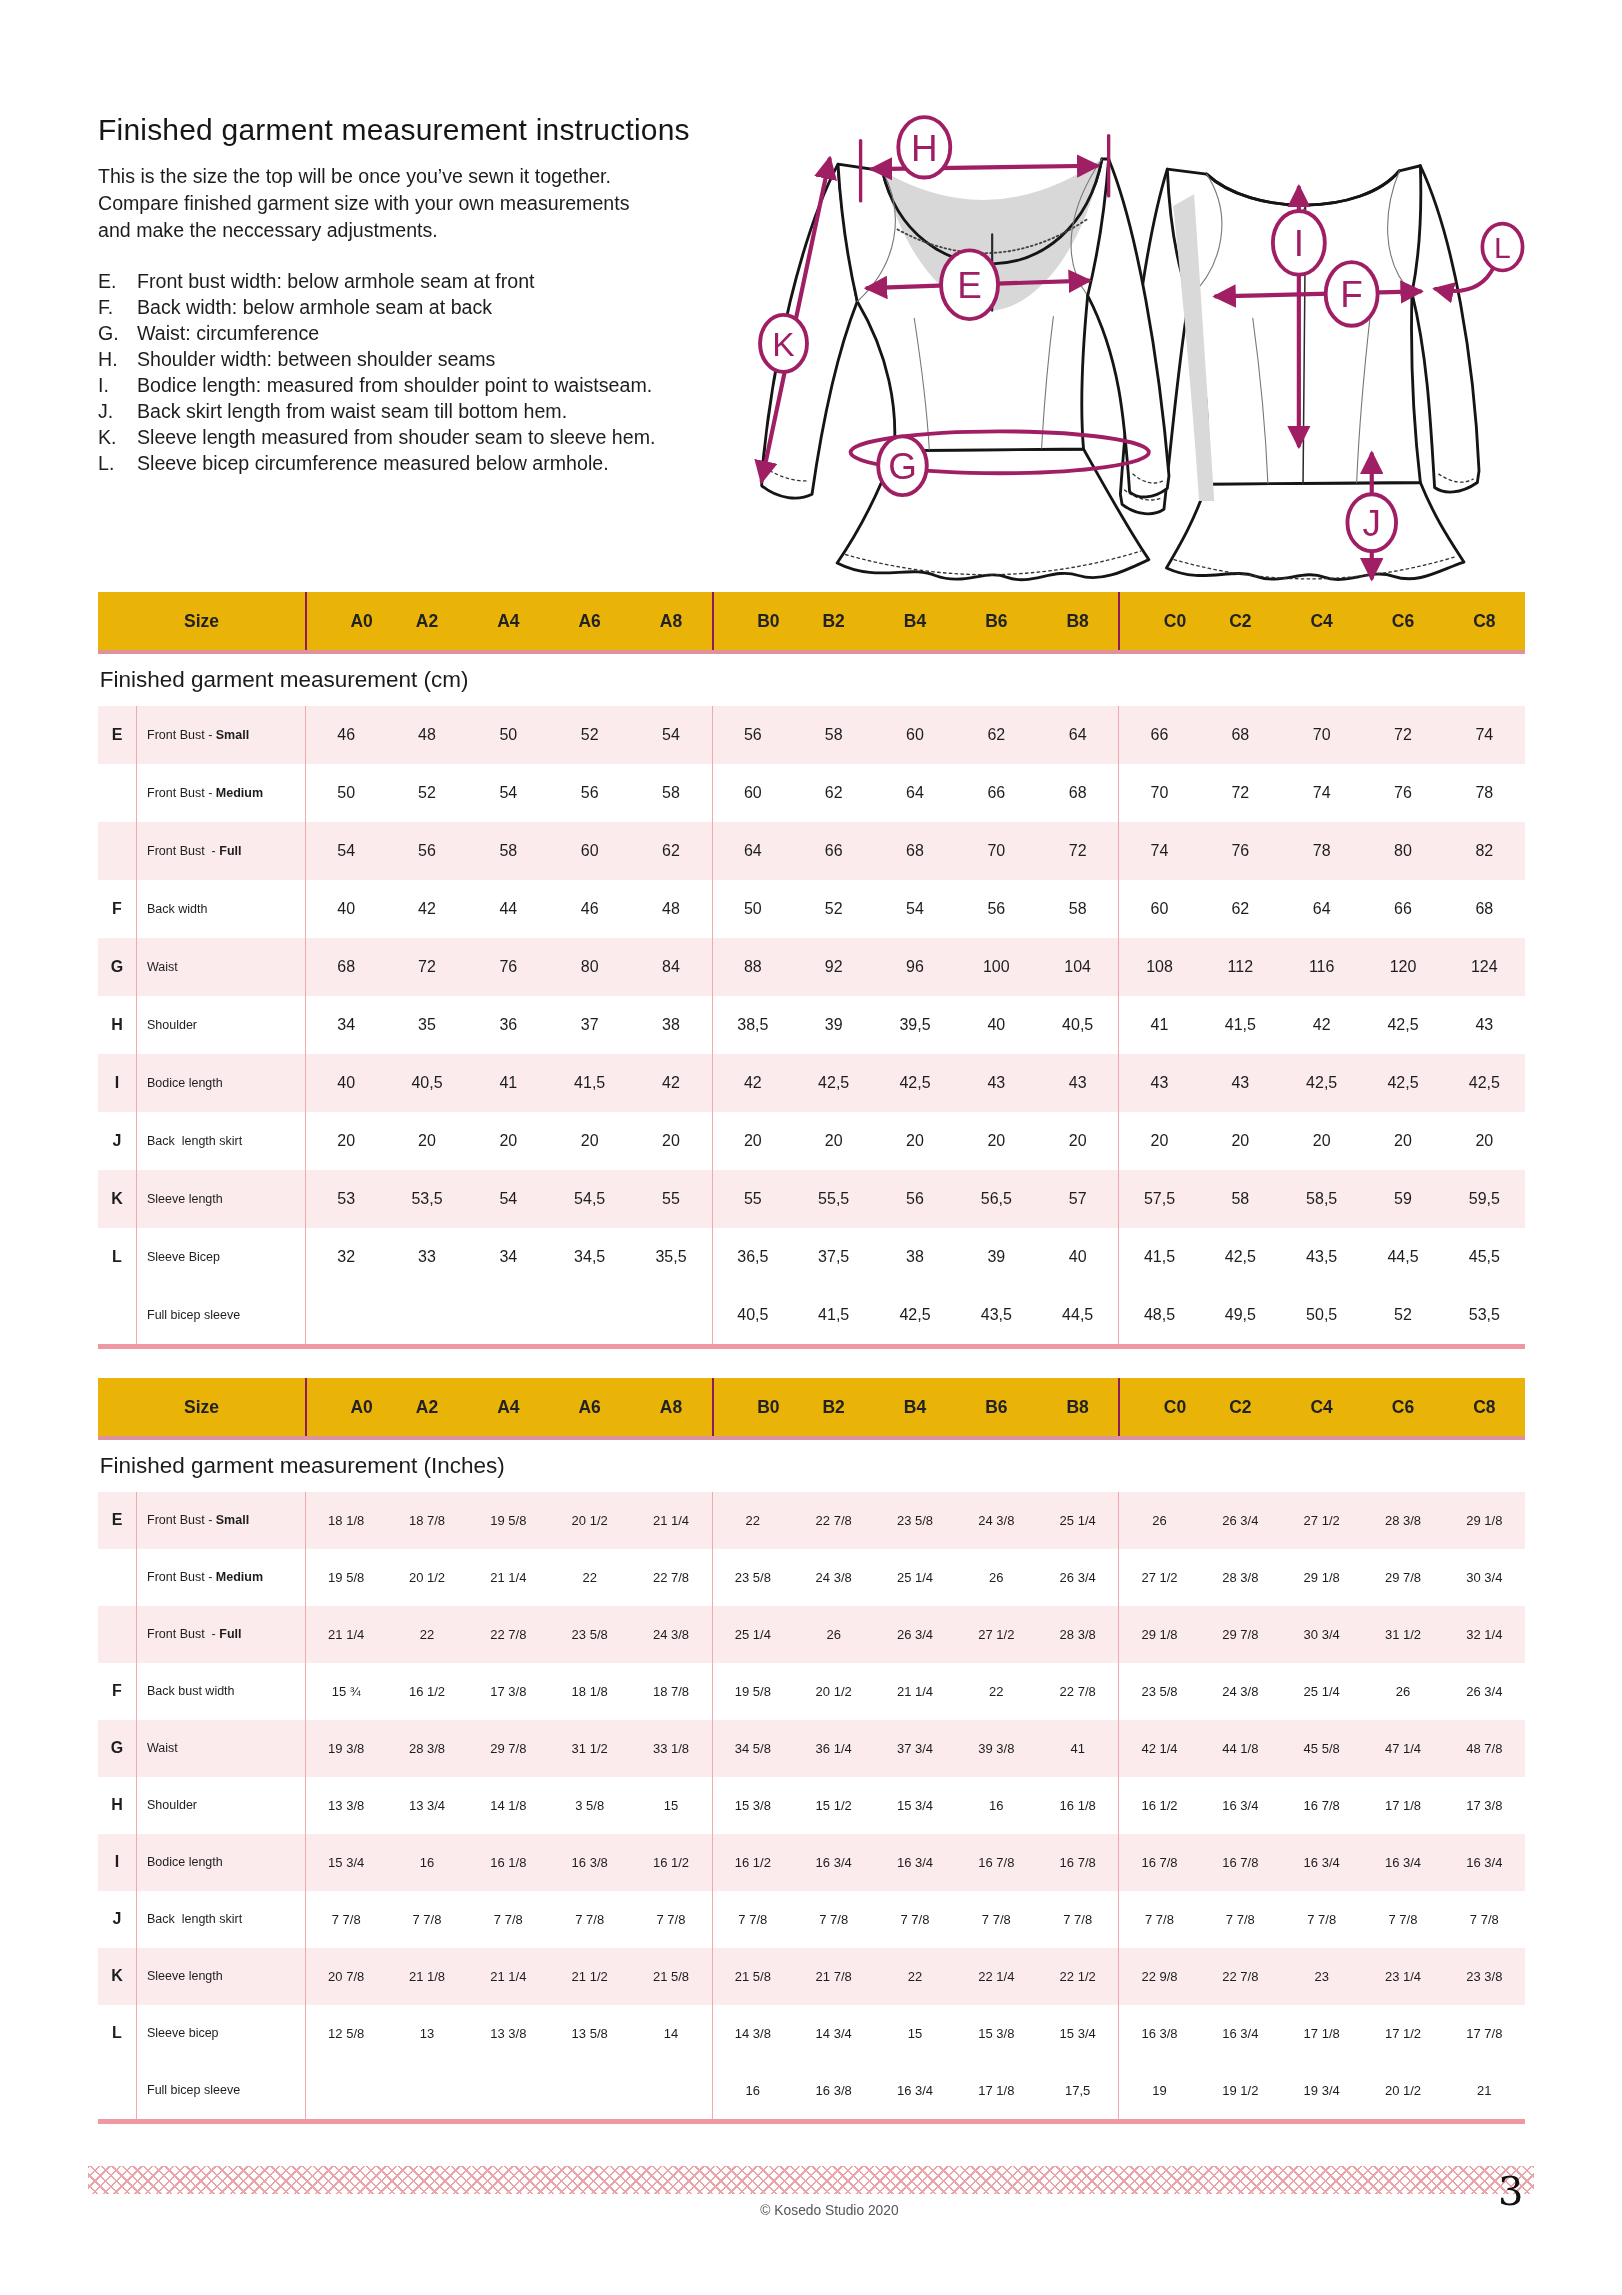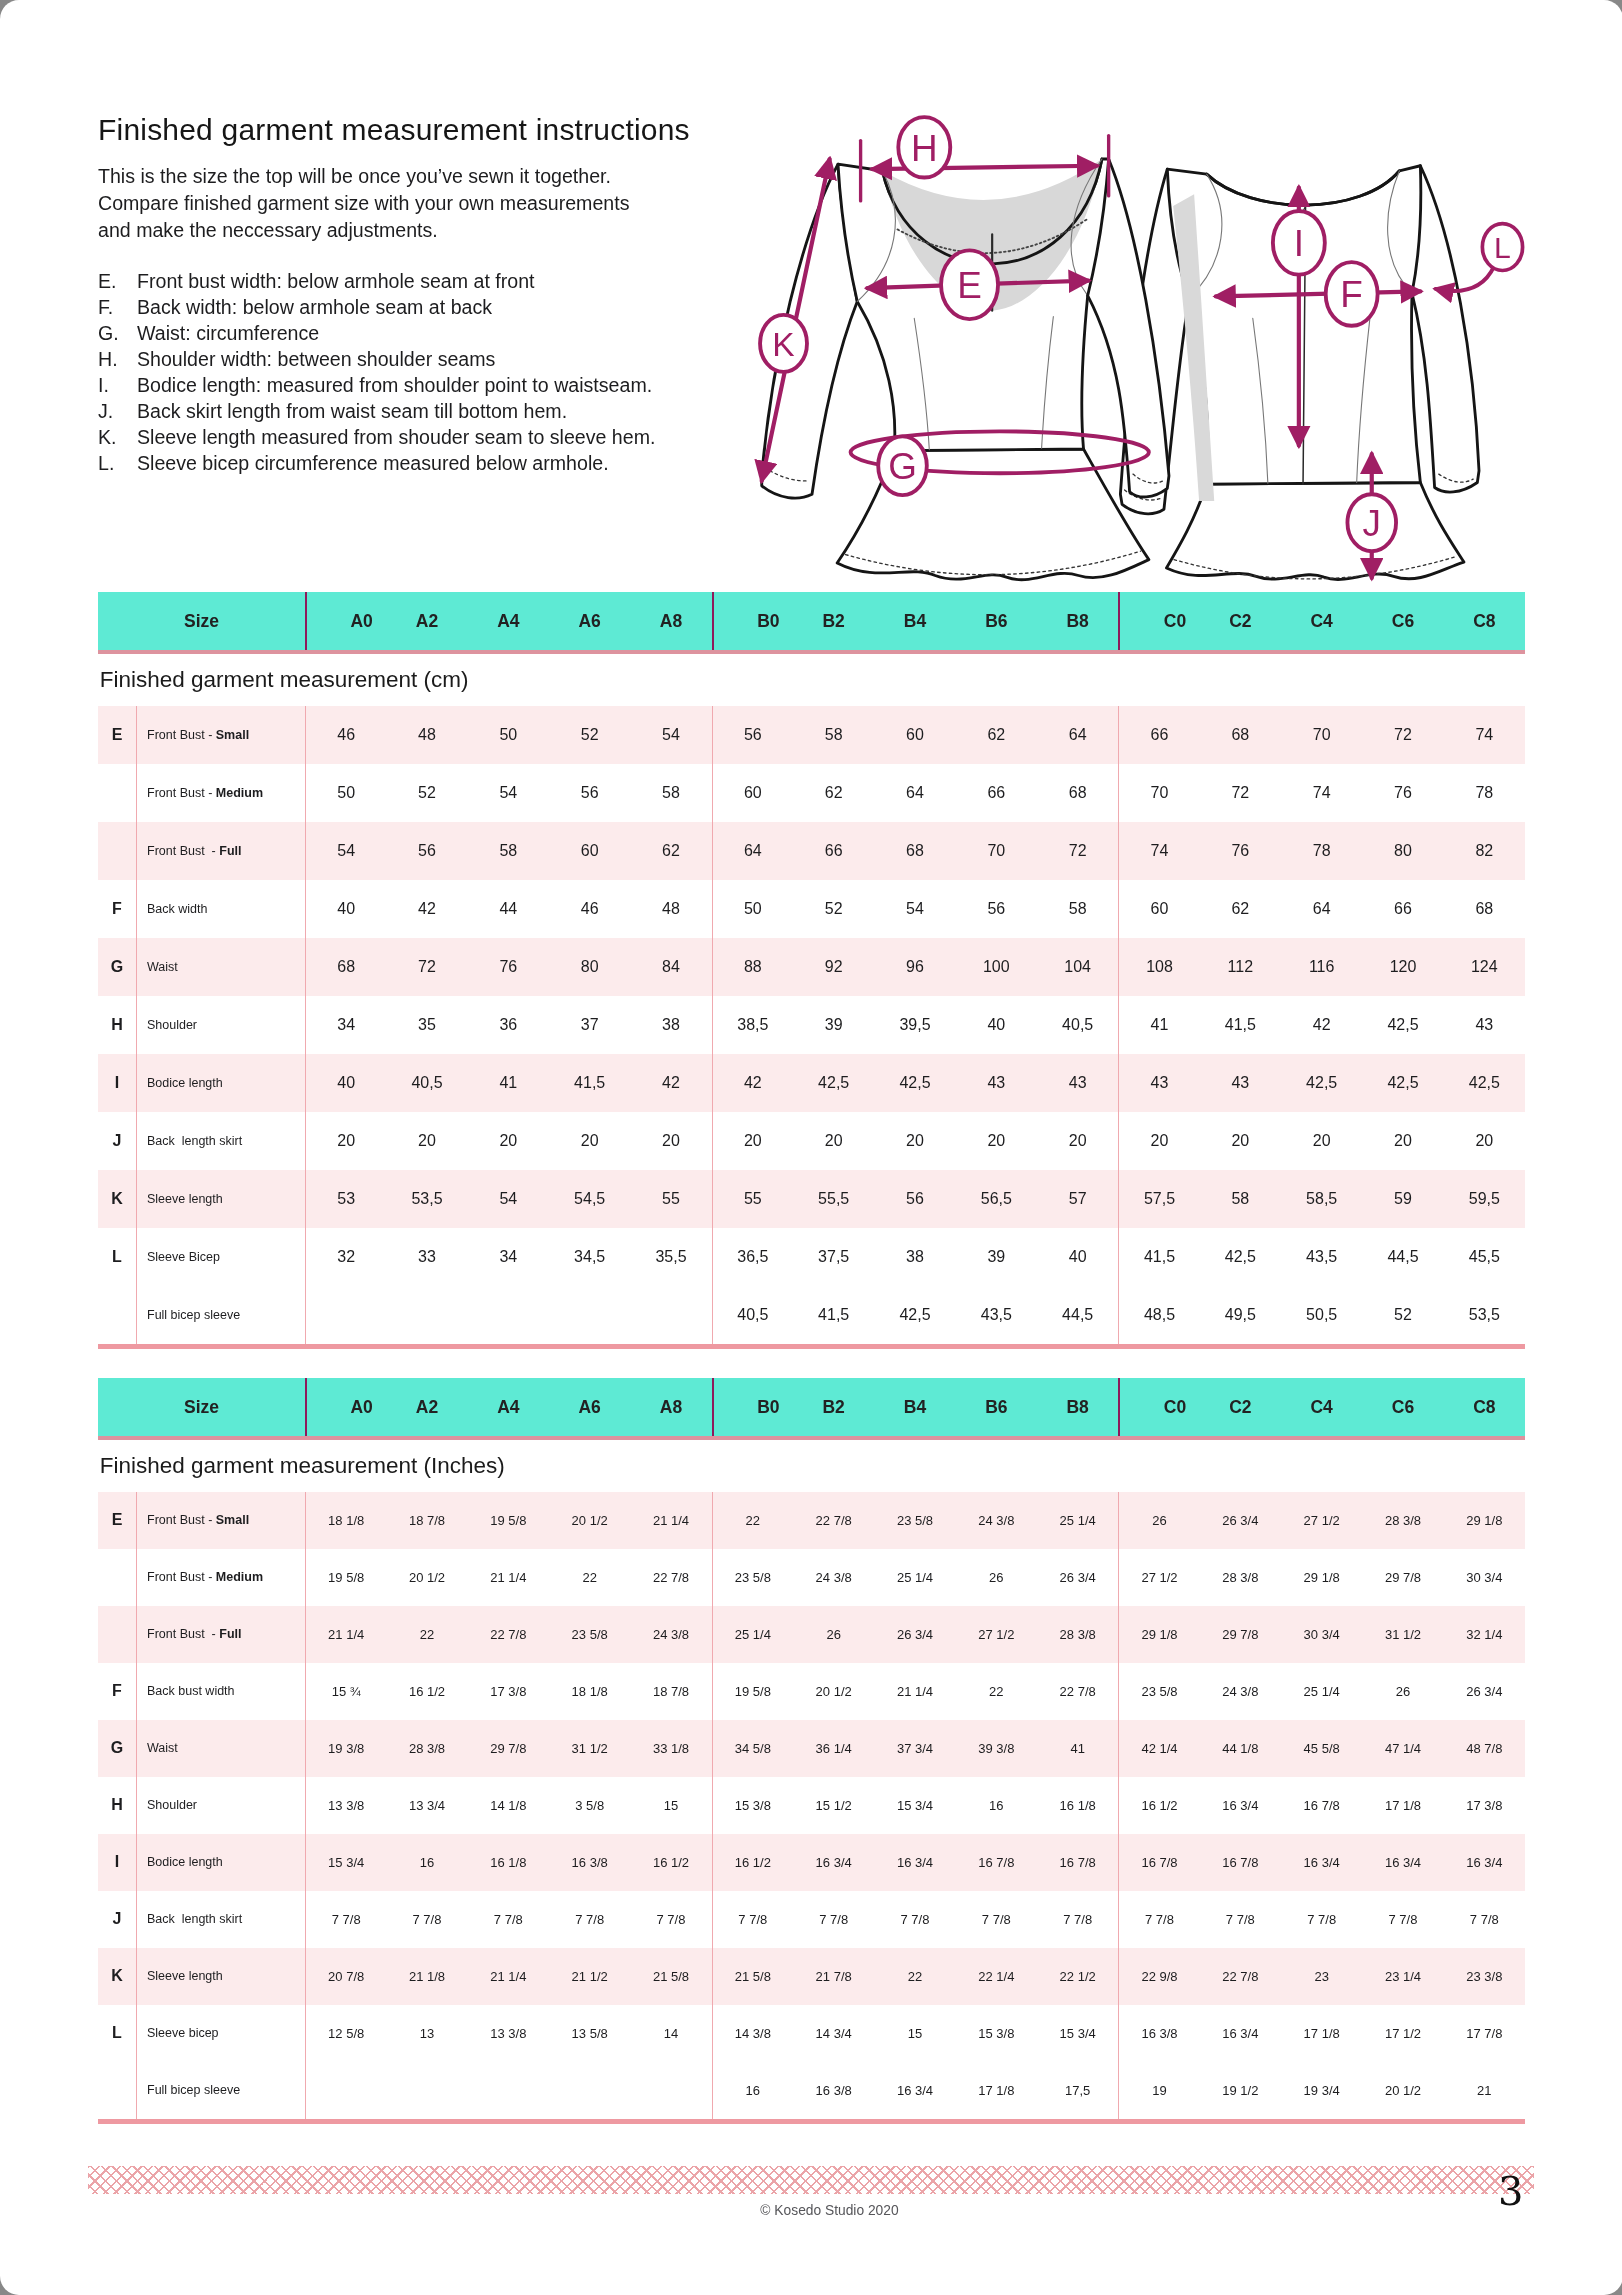--- a/index.html
+++ b/index.html
@@ -1,34 +1,34 @@
 <!DOCTYPE html>
 <html style="font-size:13.3px"><head>
 <meta charset="utf-8">
 <style>
   html,body{margin:0;padding:0;background:#888;}
   .page{
     position:relative;width:1623px;height:2295px;background:#ffffff;
     font-family:"Liberation Sans","DejaVu Sans",sans-serif;color:#1d1d1f;
-    overflow:hidden;margin:0 auto;border-radius:19px;
+    overflow:hidden;margin:0 auto;
   }
   
   .title{position:absolute;left:98px;top:93px;font-size:30px;font-weight:400;letter-spacing:0.2px;color:#161616;}
   .intro{position:absolute;left:98px;top:163px;font-size:19.6px;line-height:27px;color:#1d1d1f;}
   .legend{position:absolute;left:98px;top:268px;font-size:19.6px;line-height:26px;}
   .leg-row{display:grid;grid-template-columns:39px auto;}
   
   .illus{position:absolute;left:750px;top:107px;width:817px;height:482px;}
   
   .table-block{position:absolute;left:98px;width:1427px;}
   .tb-cm{top:592px;}
   .tb-in{top:1378px;}
   .size-header{
     display:grid;grid-template-columns:207px repeat(15,1fr);align-items:center;
-    height:58px;background:#5eead4;border-bottom:4.2px solid #dd939e;
+    height:58px;background:#eab308;border-bottom:4.2px solid #dd939e;
   }
   .hcell{text-align:center;font-size:17.5px;font-weight:bold;color:#222;}
   .hcell.size-name{font-size:17.5px;}
   .size-header .grp{border-left:2.5px solid #8e1b5b;height:100%;display:flex;align-items:center;justify-content:center;padding-left:30px;}
   .table-caption{margin:13.3px 0 8.3px 1.7px;font-size:22.5px;color:#1b1b1b;height:30px;}
   .table-body{border-bottom:5px solid #ee99a1;}
   .trow{display:grid;grid-template-columns:39px 168px repeat(15,1fr);align-items:center;}
   .tb-cm .trow{height:58px;}
   .tb-in .trow{height:57px;}
   .trow.shaded{background:#fcebec;}

